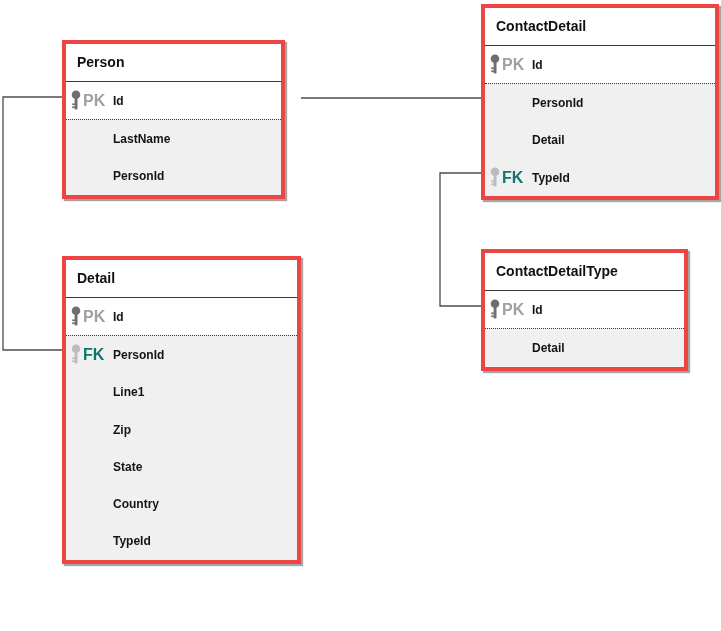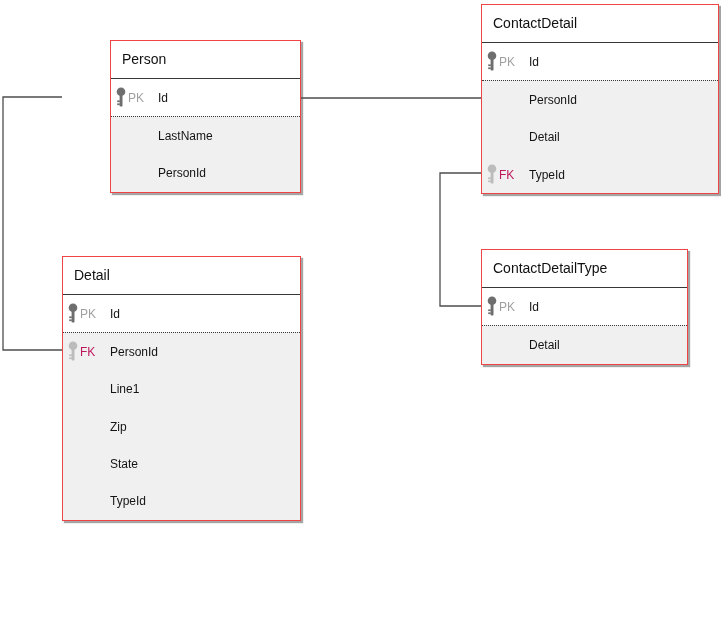--- a/index.html
+++ b/index.html
@@ -28,22 +28,23 @@
     left: 0;
     top: 0;
     width: 100%;
     height: 100%;
     z-index: 2;
   }
   .entity {
     position: absolute;
     box-sizing: border-box;
     background: #ffffff;
-    border: 1px solid #ef4444;
+    border: 4px solid #ef4444;
     box-shadow: 2px 2px 1px rgba(90,90,90,0.55);
+    font-weight: bold;
   }
   .entity-header {
     height: 37px;
     line-height: 37px;
     padding-left: 11px;
     font-size: 14px;
     color: #101010;
     border-bottom: 1px solid #383838;
     white-space: nowrap;
     overflow: hidden;
@@ -68,41 +69,41 @@
     left: 5px;
     top: 0;
     height: 100%;
     display: flex;
     align-items: center;
   }
   .keycell svg {
     display: block;
   }
   .key-label {
-    font-size: 12px;
+    font-size: 16px;
     margin-left: 1px;
   }
   .key-label.pk { color: #a0a0a0; }
-  .key-label.fk { color: #be185d; }
+  .key-label.fk { color: #0f766e; }
   .colname {
     padding-left: 47px;
     white-space: nowrap;
   }
 </style>
 </head>
 <body>
 
 <div id="canvas">
   <svg id="connector-layer" xmlns="http://www.w3.org/2000/svg">
       <polyline points="62,97 3,97 3,350 62,350" fill="none" stroke="#4d4d4d" stroke-width="1.3"></polyline>
       <polyline points="301,98 481,98" fill="none" stroke="#4d4d4d" stroke-width="1.3"></polyline>
       <polyline points="481,173 440,173 440,306 481,306" fill="none" stroke="#4d4d4d" stroke-width="1.3"></polyline>
     </svg>
   <div id="entities">
-      <div class="entity" style="left: 62px; top: 40px; width: 191px; margin-left: 48px;">
+      <div class="entity" style="left: 62px; top: 40px; width: 223px;">
         <div class="entity-header">Person</div>
         <div class="section keys">
           <div class="row">
             <span class="keycell">
               <span>
                 <svg width="11" height="21" viewBox="0 0 11 21">
                   <circle cx="5" cy="4.8" r="4.3" fill="#6e6e6e"></circle>
                   <rect x="3.6" y="8" width="2.9" height="11.6" rx="0.8" fill="#6e6e6e"></rect>
                   <rect x="1.2" y="13.4" width="2.6" height="1.7" fill="#6e6e6e"></rect>
                   <rect x="1.2" y="16.4" width="2.6" height="1.7" fill="#6e6e6e"></rect>
@@ -199,20 +200,23 @@
           <div class="row">
             <span class="colname">Line1</span>
           </div>
           <div class="row">
             <span class="colname">Zip</span>
           </div>
           <div class="row">
             <span class="colname">State</span>
           </div>
           <div class="row">
+            <span class="colname">Country</span>
+          </div>
+          <div class="row">
             <span class="colname">TypeId</span>
           </div>
         </div>
       </div>
       <div class="entity" style="left: 481px; top: 249px; width: 207px;">
         <div class="entity-header">ContactDetailType</div>
         <div class="section keys">
           <div class="row">
             <span class="keycell">
               <span>

